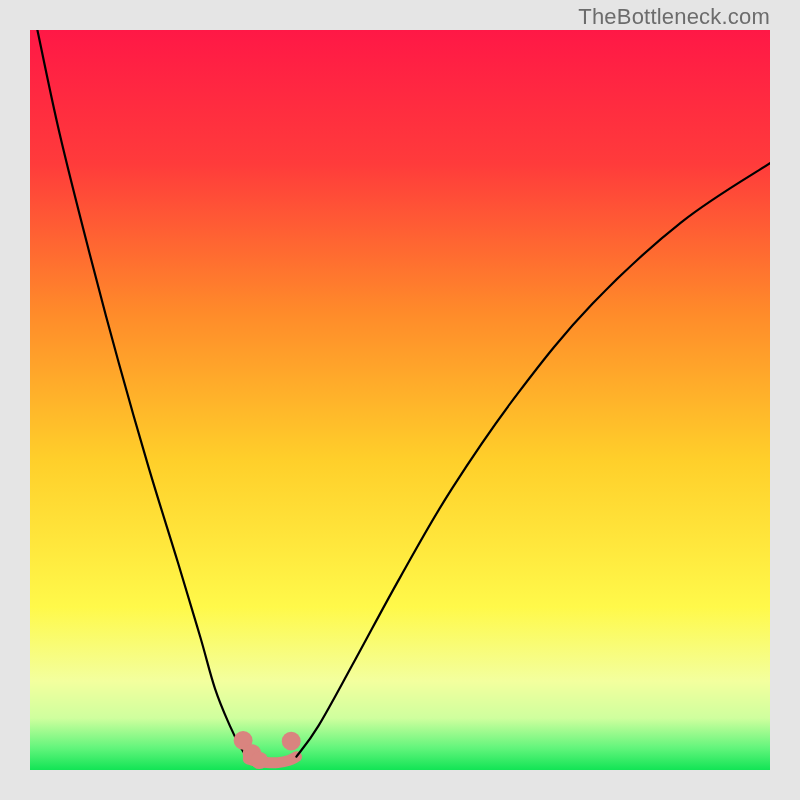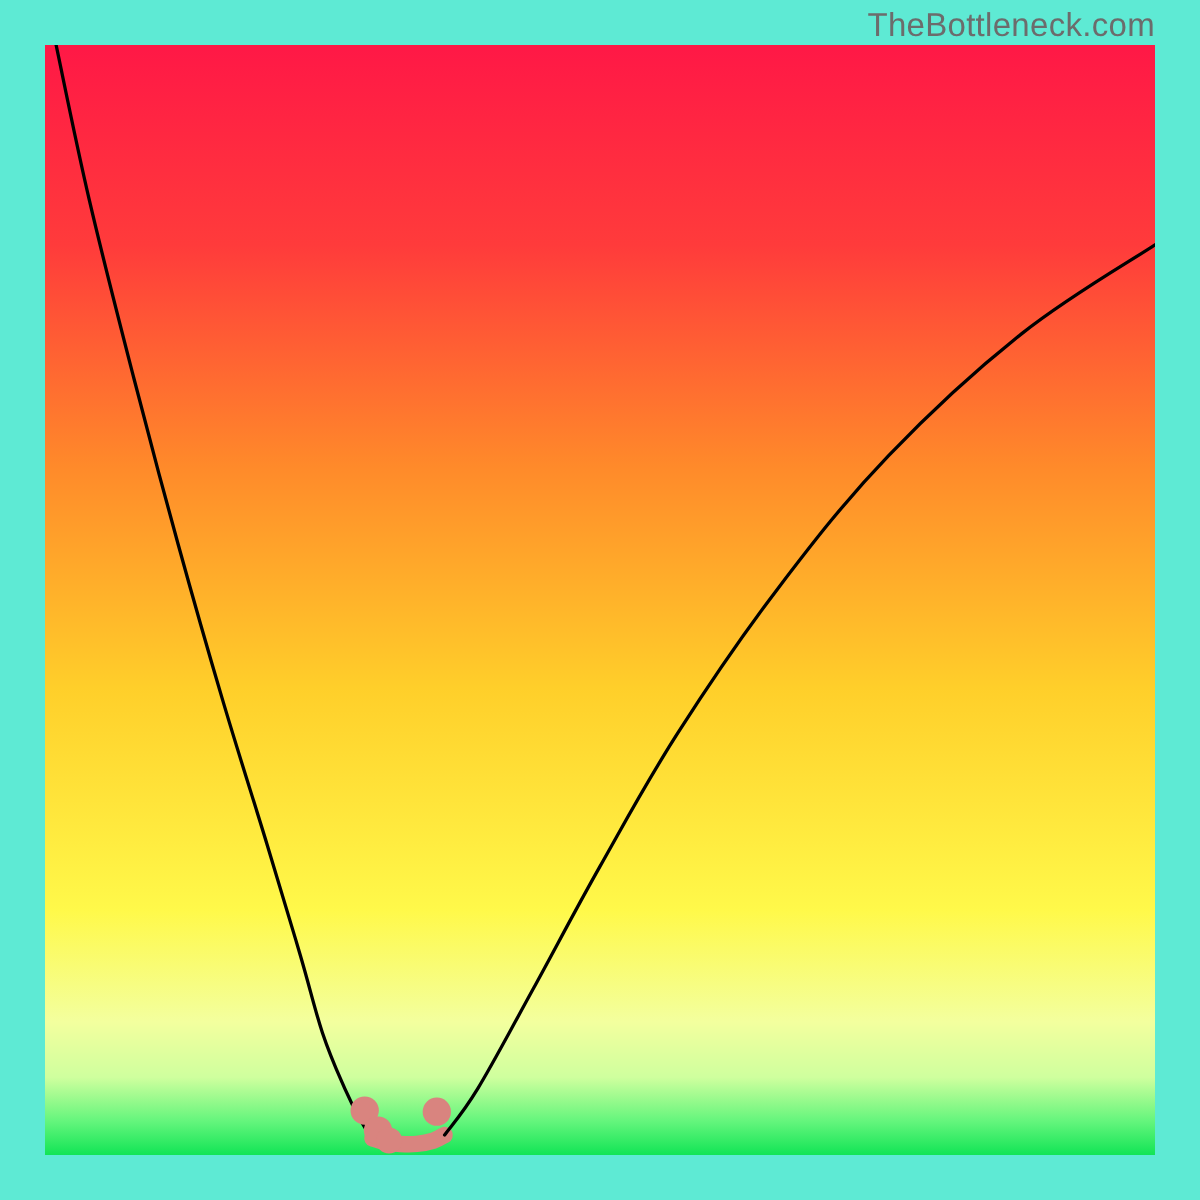--- a/index.html
+++ b/index.html
@@ -9,21 +9,21 @@
     height: 800px;
     background: #000;
     overflow: hidden;
   }
   .frame {
     position: absolute;
     left: 0;
     top: 0;
     width: 800px;
     height: 800px;
-    background: #5eead4;
+    background: #e5e5e5;
   }
   .plot {
     position: absolute;
     left: 30px;
     top: 30px;
     width: 740px;
     height: 740px;
     overflow: hidden;
   }
   .gradient {

